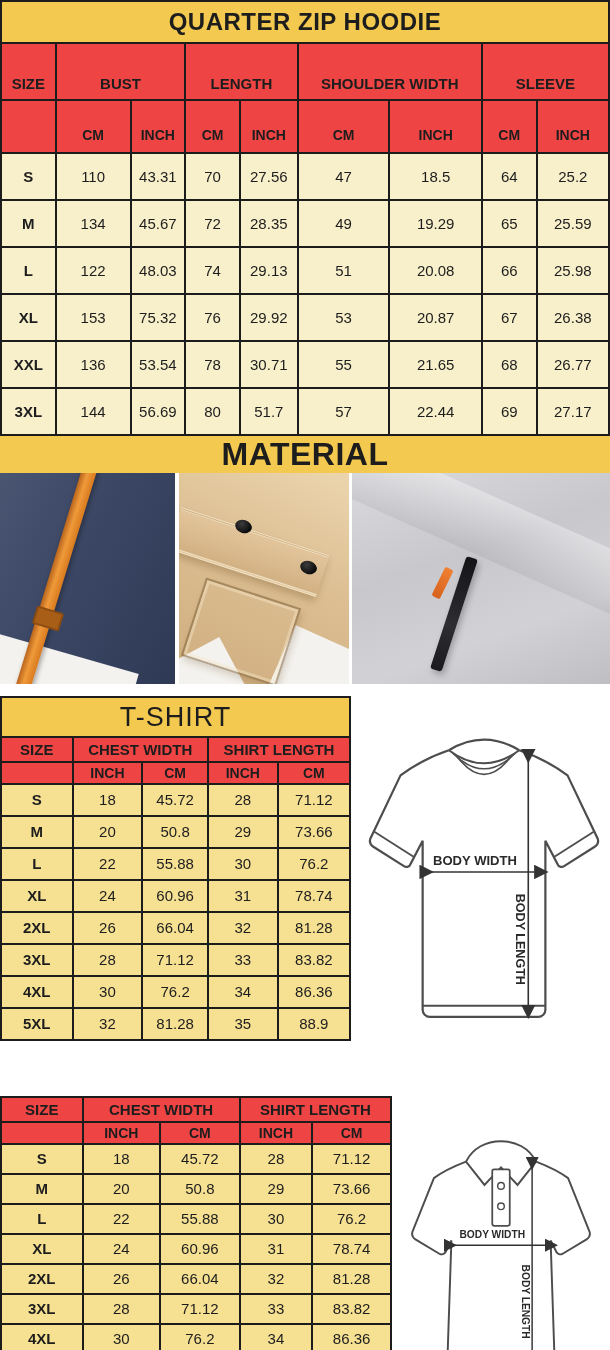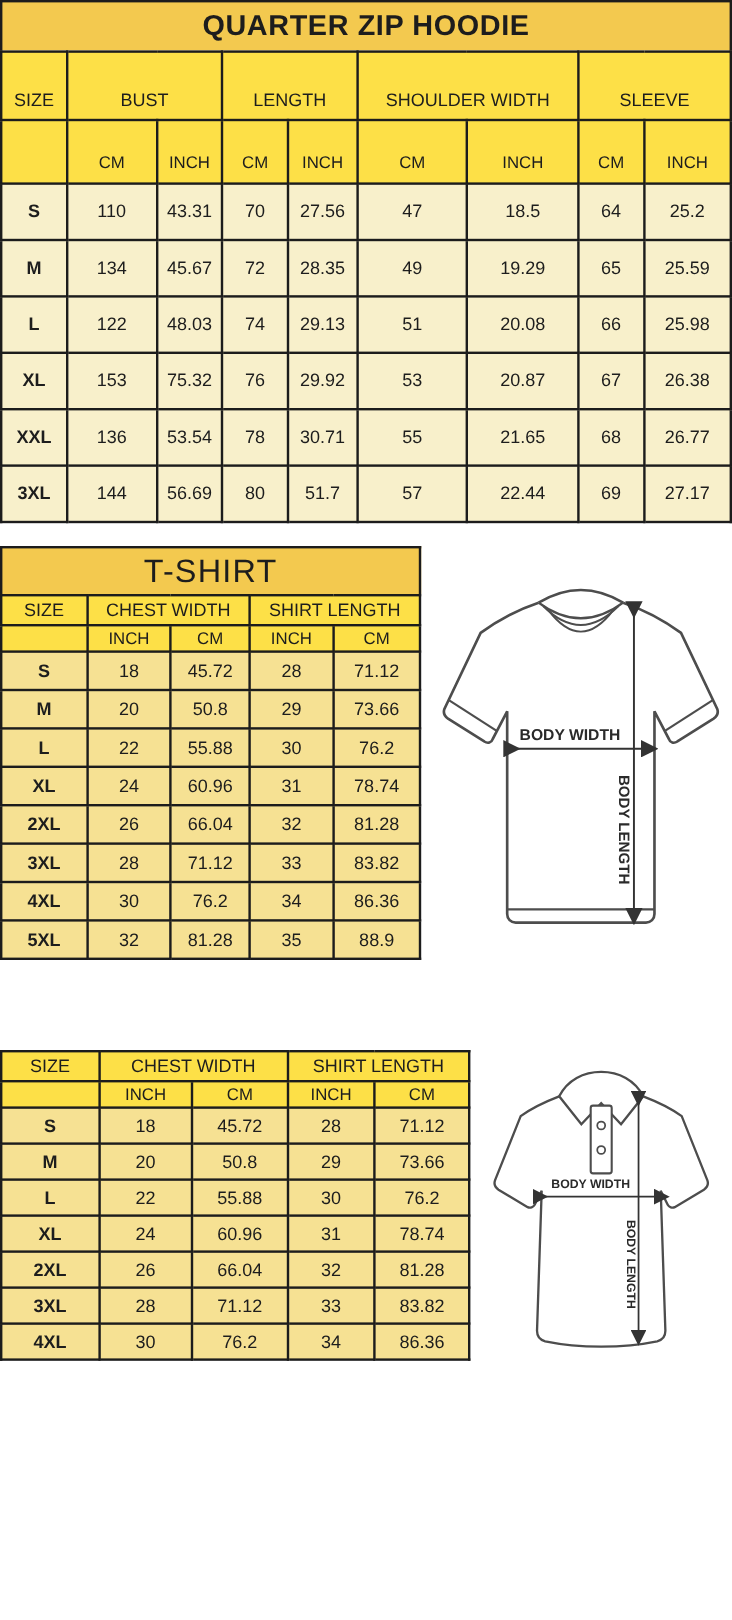--- a/index.html
+++ b/index.html
@@ -8,21 +8,21 @@
 
   
   .banner{background:#F3C94F;text-align:center;font-weight:700;}
   .hoodie-title{border:2px solid #1c1c1c;border-bottom:none;height:40px;line-height:40px;font-size:24px;letter-spacing:.5px;}
   .material-title{height:37px;line-height:37px;font-size:32px;letter-spacing:.5px;}
   .shirt-title{border:2px solid #1c1c1c;border-bottom:none;height:38px;line-height:38px;font-size:27px;font-weight:400;letter-spacing:1px;}
 
   
   table{border-collapse:collapse;width:100%;table-layout:fixed;}
   th,td{border:2px solid #1c1c1c;text-align:center;padding:0;}
-  thead th{background:#fde047;font-weight:400;}
+  thead th{background:#ef4444;font-weight:700;}
   .hoodie-table .group-row th{height:48px;vertical-align:bottom;padding-bottom:7px;font-size:15px;}
   .hoodie-table .unit-row th{height:42px;vertical-align:bottom;padding-bottom:9px;font-size:14px;}
   .hoodie-table tbody td{background:#F8F0CB;height:45px;font-size:15px;}
   .shirt-table .group-row th{height:23px;font-size:15px;}
   .shirt-table .unit-row th{height:20px;font-size:14px;}
   .shirt-table tbody td{background:#F6E193;font-size:15px;}
   .tshirt-table tbody td{height:30px;}
   .polo-table tbody td{height:28px;}
   td.size-col{font-weight:700;}
 
@@ -50,21 +50,21 @@
   .pocket{position:absolute;left:12px;top:118px;width:96px;height:78px;transform:rotate(18deg);
           border:2px solid rgba(115,85,45,.5);box-shadow:inset 0 0 0 3px rgba(245,230,200,.45), 3px 4px 6px rgba(90,60,20,.18);}
   .zipper{position:absolute;left:96px;top:82px;width:12px;height:118px;transform:rotate(18deg);
           background:linear-gradient(180deg,#141417,#2d2d32 60%,#1b1b1f);border-radius:3px;box-shadow:3px 3px 6px rgba(0,0,0,.25);}
   .zip-pull{position:absolute;left:86px;top:94px;width:9px;height:32px;transform:rotate(26deg);
             background:linear-gradient(#f08033,#d5621d);border-radius:2px;}
   .gray-fold{position:absolute;left:-40px;top:30px;width:380px;height:60px;transform:rotate(24deg);
              background:linear-gradient(rgba(255,255,255,.35),rgba(0,0,0,.06));}
 
   
-  .split{display:flex;align-items:flex-end;}
+  .split{display:flex;align-items:center;}
   .tshirt-section{margin-top:4px;}
   .polo-section{margin-top:20px;}
   .tshirt-left{width:351px;}
   .polo-left{width:392px;}
   .diagram-box{flex:1;display:flex;justify-content:center;}
   .tee-svg{width:252px;height:332px;margin-top:28px;}
   .polo-svg{width:212px;height:258px;margin-top:56px;}
   svg text{font-family:"Liberation Sans",sans-serif;font-weight:700;fill:#2a2a2a;}
 </style>
 </head>
@@ -170,20 +170,43 @@
             <td>51.7</td>
             <td>57</td>
             <td>22.44</td>
             <td>69</td>
             <td>27.17</td>
           </tr>
         </tbody>
     </table>
   </section>
 
+  <section>
+    <div class="banner material-title">MATERIAL</div>
+    <div class="photos">
+      <div class="photo photo-navy">
+        <div class="white-wedge navy-wedge"></div>
+        <div class="strap"></div>
+        <div class="buckle"></div>
+      </div>
+      <div class="photo photo-khaki">
+        <div class="white-wedge khaki-wedge-l"></div>
+        <div class="white-wedge khaki-wedge-r"></div>
+        <div class="flap"></div>
+        <div class="snap snap-1"></div>
+        <div class="snap snap-2"></div>
+        <div class="pocket"></div>
+      </div>
+      <div class="photo photo-gray">
+        <div class="gray-fold"></div>
+        <div class="zipper"></div>
+        <div class="zip-pull"></div>
+      </div>
+    </div>
+  </section>
 
   <section class="split tshirt-section">
     <div class="tshirt-left">
       <div class="banner shirt-title">T-SHIRT</div>
       <table class="shirt-table tshirt-table">
         <colgroup>
           <col style="width:20.5%">
             <col style="width:20%">
             <col style="width:18.8%">
           <col style="width:20%">

